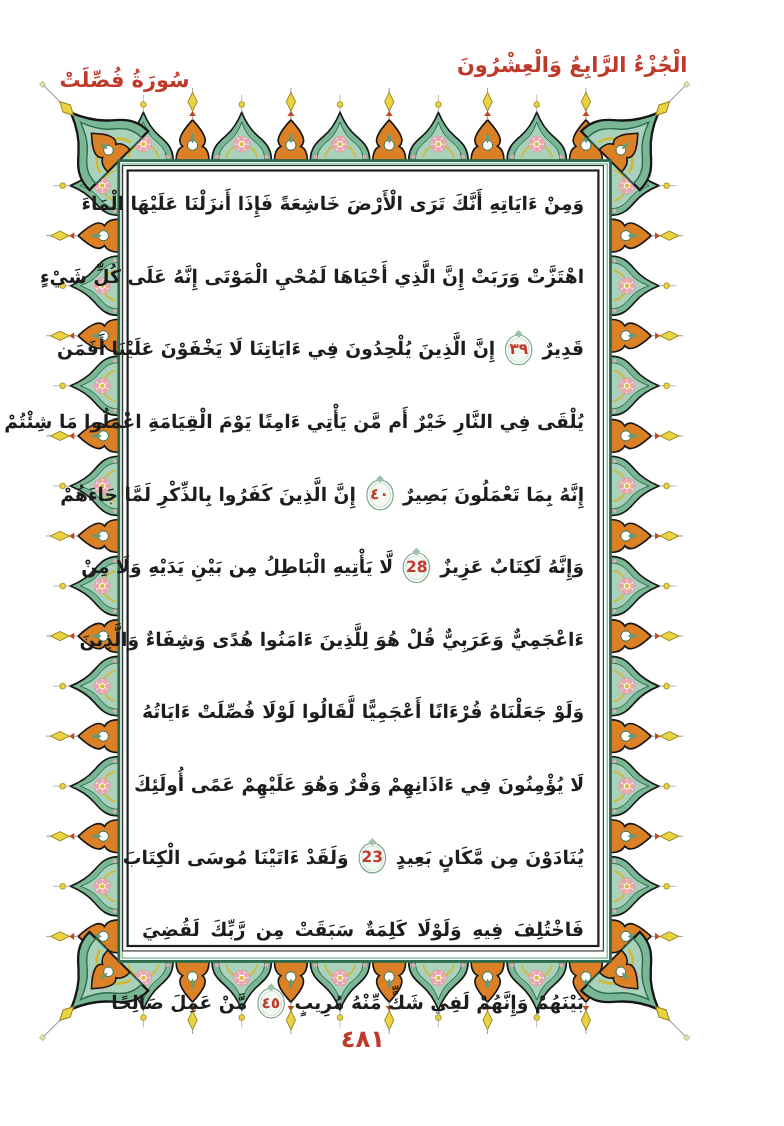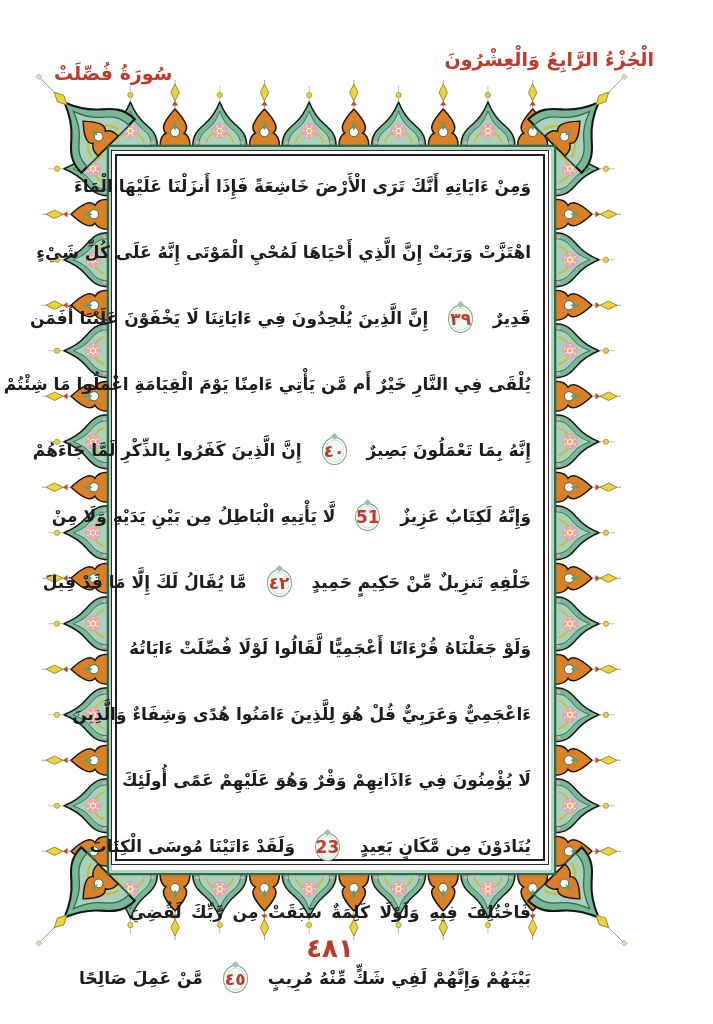--- a/index.html
+++ b/index.html
@@ -14,54 +14,54 @@
   }
   html,body{margin:0;padding:0;background:#ffffff;}
   .page{
     position:relative;width:713px;height:1024px;background:#fff;
     font-family:"DejaVu Sans",sans-serif;overflow:hidden;
   }
   .hdr{
     position:absolute;color:var(--red);font-size:19px;font-weight:700;
     direction:rtl;white-space:nowrap;
   }
-  .hdr-juz{top:48px;right:59px;}
+  .hdr-juz{top:48px;right:88px;}
   .hdr-surah{top:50px;left:54px;margin-top:12px;}
   .border-svg{position:absolute;left:0;top:0;pointer-events:none;}
   .text-frame{
     position:absolute;left:115px;top:154px;width:430px;height:707px;
     border:2.4px solid #1e1e1e;background:#fff;box-sizing:border-box;
   }
   .text-frame::before{
     content:"";position:absolute;inset:-6px;border:1.1px solid #2a2a2a;pointer-events:none;
   }
   .qlines{
     position:absolute;inset:8px 12px;display:flex;flex-direction:column;gap:21px;
   }
   .qline{
     flex:1;direction:rtl;unicode-bidi:embed;
     text-align:justify;text-align-last:justify;
     font-size:17px;font-weight:700;color:var(--ink);
     line-height:45px;white-space:nowrap;
   }
   .aya-badge{
     display:inline-flex;align-items:center;justify-content:center;
-    width:23px;height:26px;margin:0 14px;vertical-align:middle;
+    width:23px;height:26px;margin:0 3px;vertical-align:middle;
     border:1.6px solid #79a488;border-radius:50%;
     background:#f3f8f2;box-shadow:inset 0 0 0 1.5px #ffffff, inset 0 0 0 2.4px #cfe2d4;
-    color:var(--red);font-size:17px;font-weight:700;line-height:1;
+    color:var(--red);font-size:14px;font-weight:700;line-height:1;
     position:relative;
   }
   .aya-badge::before{
     content:"";position:absolute;top:-4px;left:50%;margin-left:-2.5px;
     width:5px;height:5px;background:#9cc0a8;transform:rotate(45deg);
   }
   .page-number{
     position:absolute;left:298px;top:933px;width:64px;text-align:center;
-    color:var(--red);font-size:26px;font-weight:700;direction:rtl;
+    color:var(--red);font-size:22px;font-weight:700;direction:rtl;
   }
 </style>
 </head>
 <body>
 
 <div class="page">
 
   <div class="hdr hdr-juz">الْجُزْءُ الرَّابِعُ وَالْعِشْرُونَ</div>
   <div class="hdr hdr-surah">سُورَةُ فُصِّلَتْ</div>
 
@@ -276,24 +276,23 @@
     <rect x="111" y="149" width="441" height="722" fill="none" stroke="#7ab795" stroke-width="1.2"></rect>
   </svg>
 
   <div class="text-frame">
     <div class="qlines">
         <div class="qline"><span>وَمِنْ ءَايَاتِهِ أَنَّكَ تَرَى الْأَرْضَ خَاشِعَةً فَإِذَا أَنزَلْنَا عَلَيْهَا الْمَاءَ</span> </div>
         <div class="qline"><span>اهْتَزَّتْ وَرَبَتْ إِنَّ الَّذِي أَحْيَاهَا لَمُحْيِ الْمَوْتَى إِنَّهُ عَلَى كُلِّ شَيْءٍ</span> </div>
         <div class="qline"><span>قَدِيرٌ</span> <span class="aya-badge">٣٩</span> <span>إِنَّ الَّذِينَ يُلْحِدُونَ فِي ءَايَاتِنَا لَا يَخْفَوْنَ عَلَيْنَا أَفَمَن</span> </div>
         <div class="qline"><span>يُلْقَى فِي النَّارِ خَيْرٌ أَم مَّن يَأْتِي ءَامِنًا يَوْمَ الْقِيَامَةِ اعْمَلُوا مَا شِئْتُمْ</span> </div>
         <div class="qline"><span>إِنَّهُ بِمَا تَعْمَلُونَ بَصِيرٌ</span> <span class="aya-badge">٤٠</span> <span>إِنَّ الَّذِينَ كَفَرُوا بِالذِّكْرِ لَمَّا جَاءَهُمْ</span> </div>
-        <div class="qline"><span>وَإِنَّهُ لَكِتَابٌ عَزِيزٌ</span> <span class="aya-badge">51</span> <span>لَّا يَأْتِيهِ الْبَاطِلُ مِن بَيْنِ يَدَيْهِ وَلَا مِنْ</span> </div>
-        <div class="qline"><span>خَلْفِهِ تَنزِيلٌ مِّنْ حَكِيمٍ حَمِيدٍ</span> <span class="aya-badge">٤٢</span> <span>مَّا يُقَالُ لَكَ إِلَّا مَا قَدْ قِيلَ</span> </div>
+        <div class="qline"><span>وَإِنَّهُ لَكِتَابٌ عَزِيزٌ</span> <span class="aya-badge">28</span> <span>لَّا يَأْتِيهِ الْبَاطِلُ مِن بَيْنِ يَدَيْهِ وَلَا مِنْ</span> </div>
+        <div class="qline"><span>ءَاعْجَمِيٌّ وَعَرَبِيٌّ قُلْ هُوَ لِلَّذِينَ ءَامَنُوا هُدًى وَشِفَاءٌ وَالَّذِينَ</span> </div>
         <div class="qline"><span>وَلَوْ جَعَلْنَاهُ قُرْءَانًا أَعْجَمِيًّا لَّقَالُوا لَوْلَا فُصِّلَتْ ءَايَاتُهُ</span> </div>
-        <div class="qline"><span>ءَاعْجَمِيٌّ وَعَرَبِيٌّ قُلْ هُوَ لِلَّذِينَ ءَامَنُوا هُدًى وَشِفَاءٌ وَالَّذِينَ</span> </div>
         <div class="qline"><span>لَا يُؤْمِنُونَ فِي ءَاذَانِهِمْ وَقْرٌ وَهُوَ عَلَيْهِمْ عَمًى أُولَئِكَ</span> </div>
         <div class="qline"><span>يُنَادَوْنَ مِن مَّكَانٍ بَعِيدٍ</span> <span class="aya-badge">23</span> <span>وَلَقَدْ ءَاتَيْنَا مُوسَى الْكِتَابَ</span> </div>
         <div class="qline"><span>فَاخْتُلِفَ فِيهِ وَلَوْلَا كَلِمَةٌ سَبَقَتْ مِن رَّبِّكَ لَقُضِيَ</span> </div>
         <div class="qline"><span>بَيْنَهُمْ وَإِنَّهُمْ لَفِي شَكٍّ مِّنْهُ مُرِيبٍ</span> <span class="aya-badge">٤٥</span> <span>مَّنْ عَمِلَ صَالِحًا</span> </div>
       </div>
   </div>
 
   <div class="page-number">٤٨١</div>
 
 </div>

